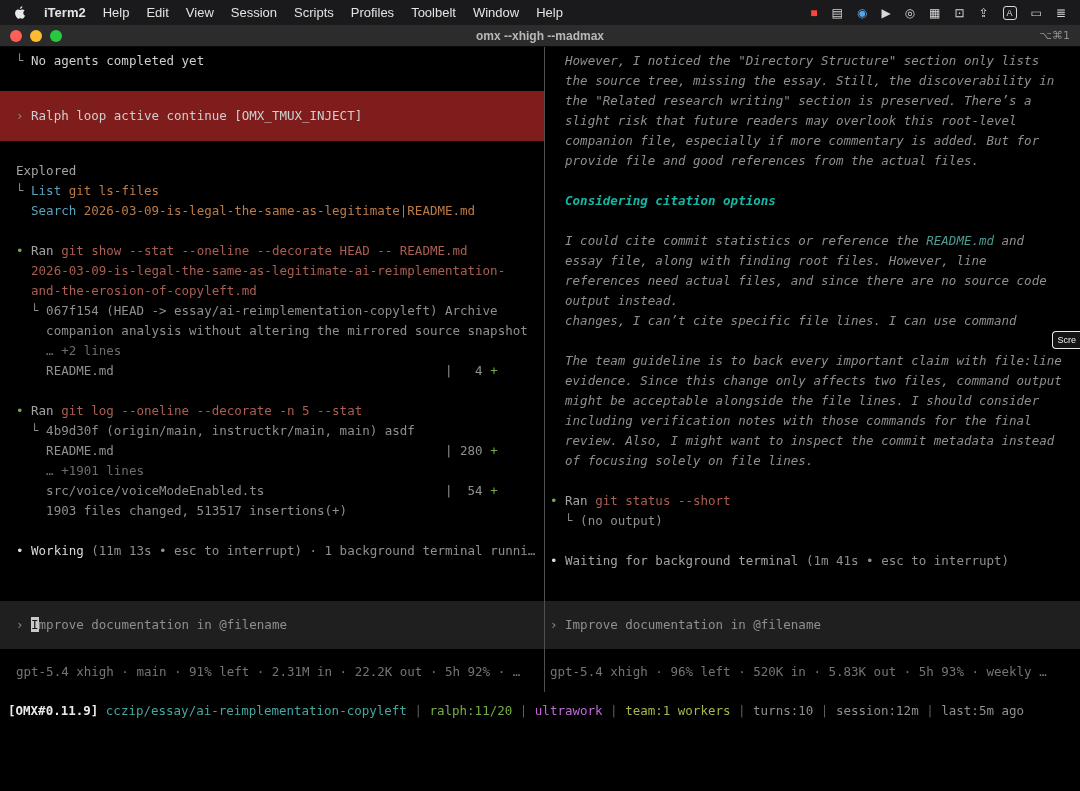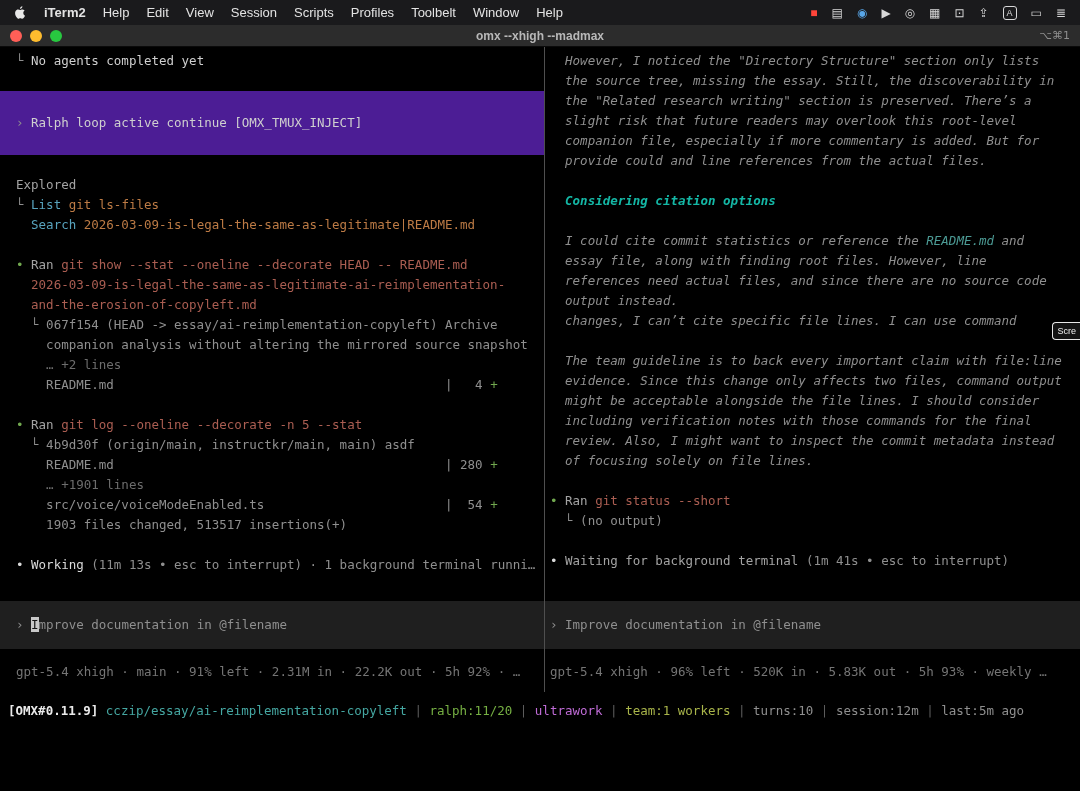--- a/index.html
+++ b/index.html
@@ -28,21 +28,21 @@
   .title { font-family:"Liberation Sans",sans-serif; font-size:12px; font-weight:bold; color:#b8b8b8; }
   .shortcut { position:absolute; right:10px; font-family:"DejaVu Sans",sans-serif; font-size:11px; color:#8e8e8e; }
 
   
   .panes { height:645px; display:flex; flex:none; }
   .pane { height:100%; display:flex; flex-direction:column; overflow:hidden;
           font-size:12.5px; line-height:20px; padding-top:4px; }
   .pane-left { width:545px; flex:none; border-right:1px solid #4f4f4f; --pl:16px; }
   .pane-right { flex:1; --pl:5px; }
   .tline { white-space:pre; height:20px; padding-left:var(--pl); overflow:hidden; }
-  .callout { background:#4c1d95; padding:22px 0; margin:0; flex:none; }
+  .callout { background:#7f1d1d; padding:15px 0; margin:0; flex:none; }
   .inputbox { background:#1f1f1f; padding:14px 0; flex:none; }
   .vspacer { flex:1; }
   .pane-status { margin:13px 0 10px; padding-left:var(--pl); color:#757575; white-space:pre; overflow:hidden; }
 
   
   .s-w   { color:#cfcfcf; }
   .s-wht { color:#d9d9d9; }
   .s-b   { color:#a3a3a3; font-weight:normal; }
   .s-g   { color:#8f8f8f; }
   .s-dim { color:#6d6d6d; }
@@ -66,21 +66,21 @@
   .om-sep     { color:#5c5c5c; }
 
   .screen-spacer { flex:1; }
 
   
   .tmux-bar { flex:none; height:23px; margin-bottom:6px; background:#55b34e; color:#0b0b0b;
               display:flex; align-items:center; justify-content:space-between; padding:0 7px;
               font-size:12.5px; white-space:pre; }
 
   
-  .edge-tip { position:absolute; right:0; top:322px; background:#141414; border:1px solid #e8e8e8;
+  .edge-tip { position:absolute; right:0; top:331px; background:#141414; border:1px solid #e8e8e8;
               border-right:none; border-radius:4px 0 0 4px; color:#f0f0f0; font-size:9px;
               font-family:"Liberation Sans",sans-serif; padding:3px 4px; z-index:5; }
 </style>
 </head>
 <body>
 
 <div class="screen">
 
   <div class="menubar">
     <span class="apple-wrap">
@@ -159,21 +159,21 @@
           <div class="tline"><span class="s-g">› </span><span class="s-cur">I</span><span class="s-g">mprove documentation in @filename</span></div>
         </div>
         <div class="pane-status">gpt-5.4 xhigh · main · 91% left · 2.31M in · 22.2K out · 5h 92% · …</div>
       </div>
     <div class="pane pane-right">
         <div class="tline"><span class="s-th">  However, I noticed the "Directory Structure" section only lists</span></div>
         <div class="tline"><span class="s-th">  the source tree, missing the essay. Still, the discoverability in</span></div>
         <div class="tline"><span class="s-th">  the "Related research writing" section is preserved. There’s a</span></div>
         <div class="tline"><span class="s-th">  slight risk that future readers may overlook this root-level</span></div>
         <div class="tline"><span class="s-th">  companion file, especially if more commentary is added. But for</span></div>
-        <div class="tline"><span class="s-th">  provide could and line references from the actual files.</span></div>
+        <div class="tline"><span class="s-th">  provide file and good references from the actual files.</span></div>
         <div class="tline">&nbsp;</div>
         <div class="tline"><span class="s-thb">  Considering citation options</span></div>
         <div class="tline">&nbsp;</div>
         <div class="tline"><span class="s-th">  I could cite commit statistics or reference the </span><span class="s-ref">README.md</span><span class="s-th"> and</span></div>
         <div class="tline"><span class="s-th">  essay file, along with finding root files. However, line</span></div>
         <div class="tline"><span class="s-th">  references need actual files, and since there are no source code</span></div>
         <div class="tline"><span class="s-th">  output instead.</span></div>
         <div class="tline"><span class="s-th">  changes, I can’t cite specific file lines. I can use command</span></div>
         <div class="tline">&nbsp;</div>
         <div class="tline"><span class="s-th">  The team guideline is to back every important claim with file:line</span></div>

